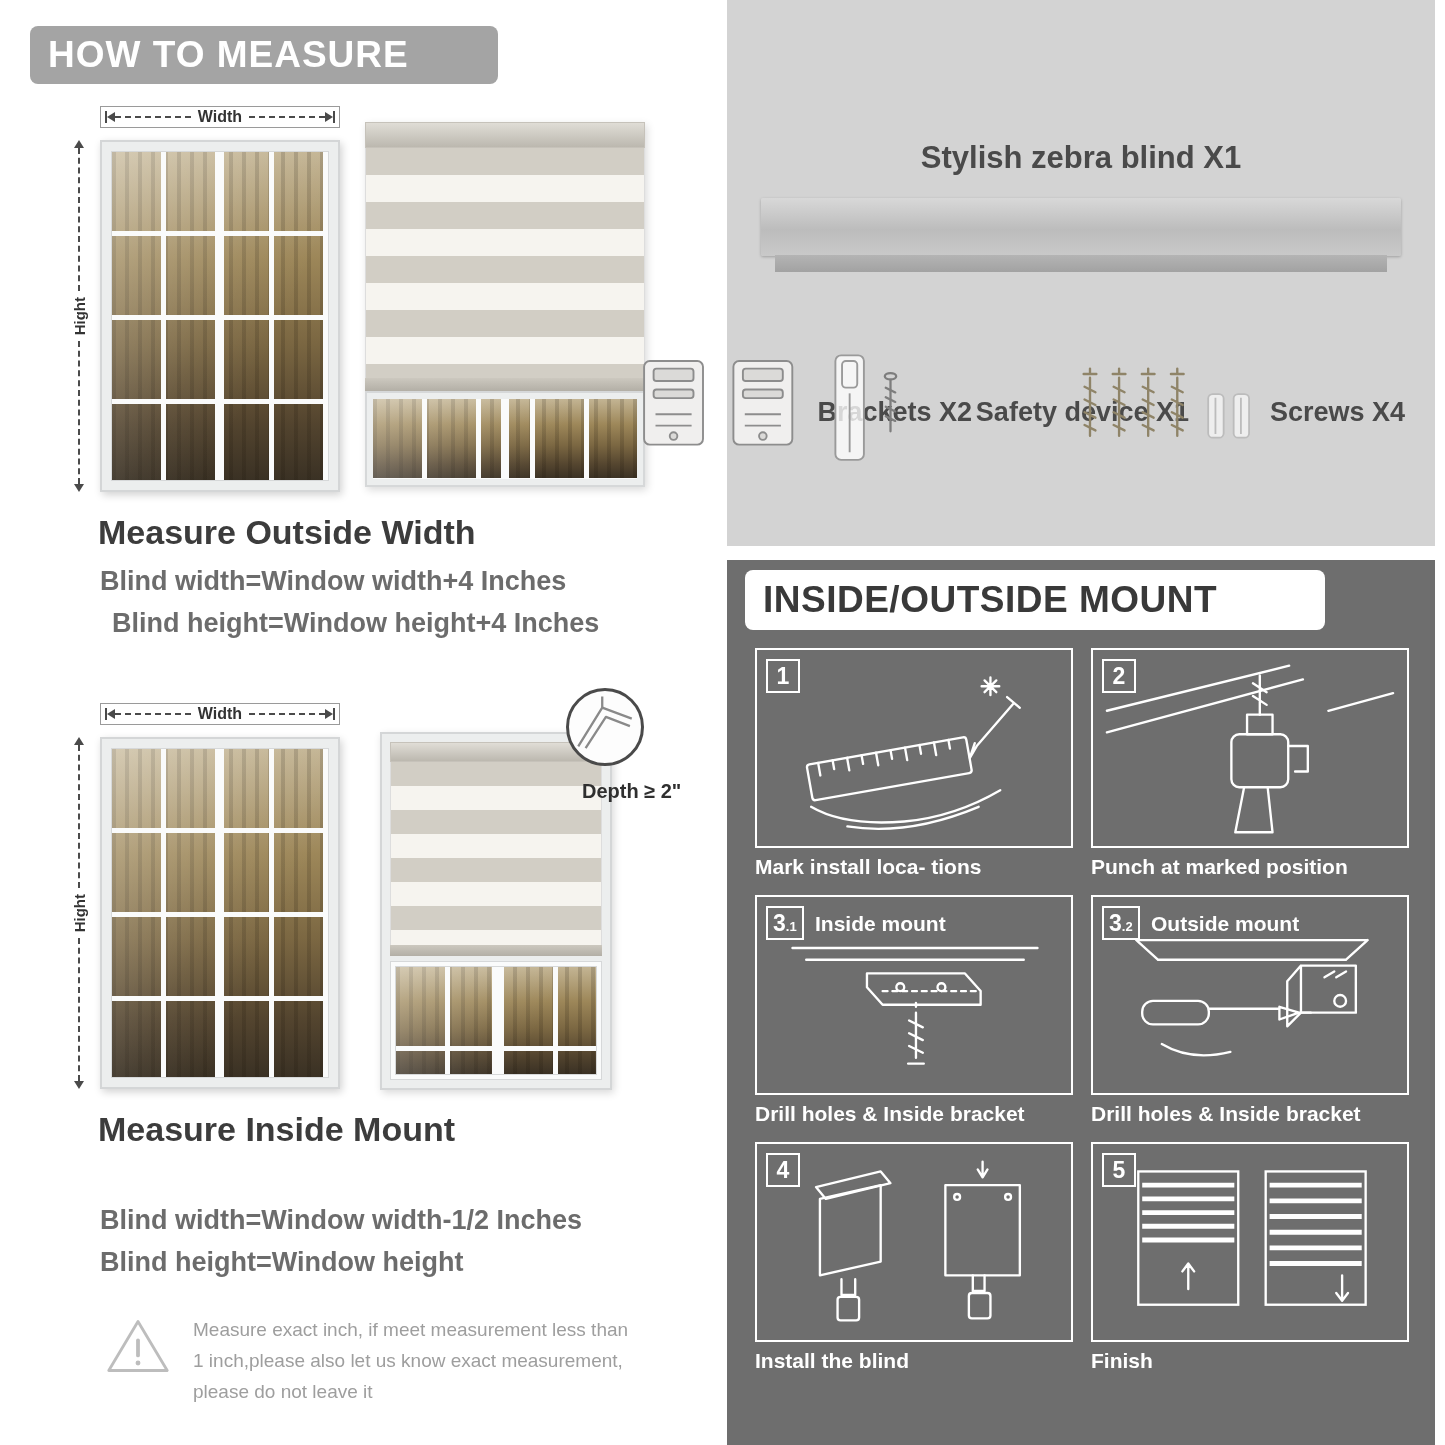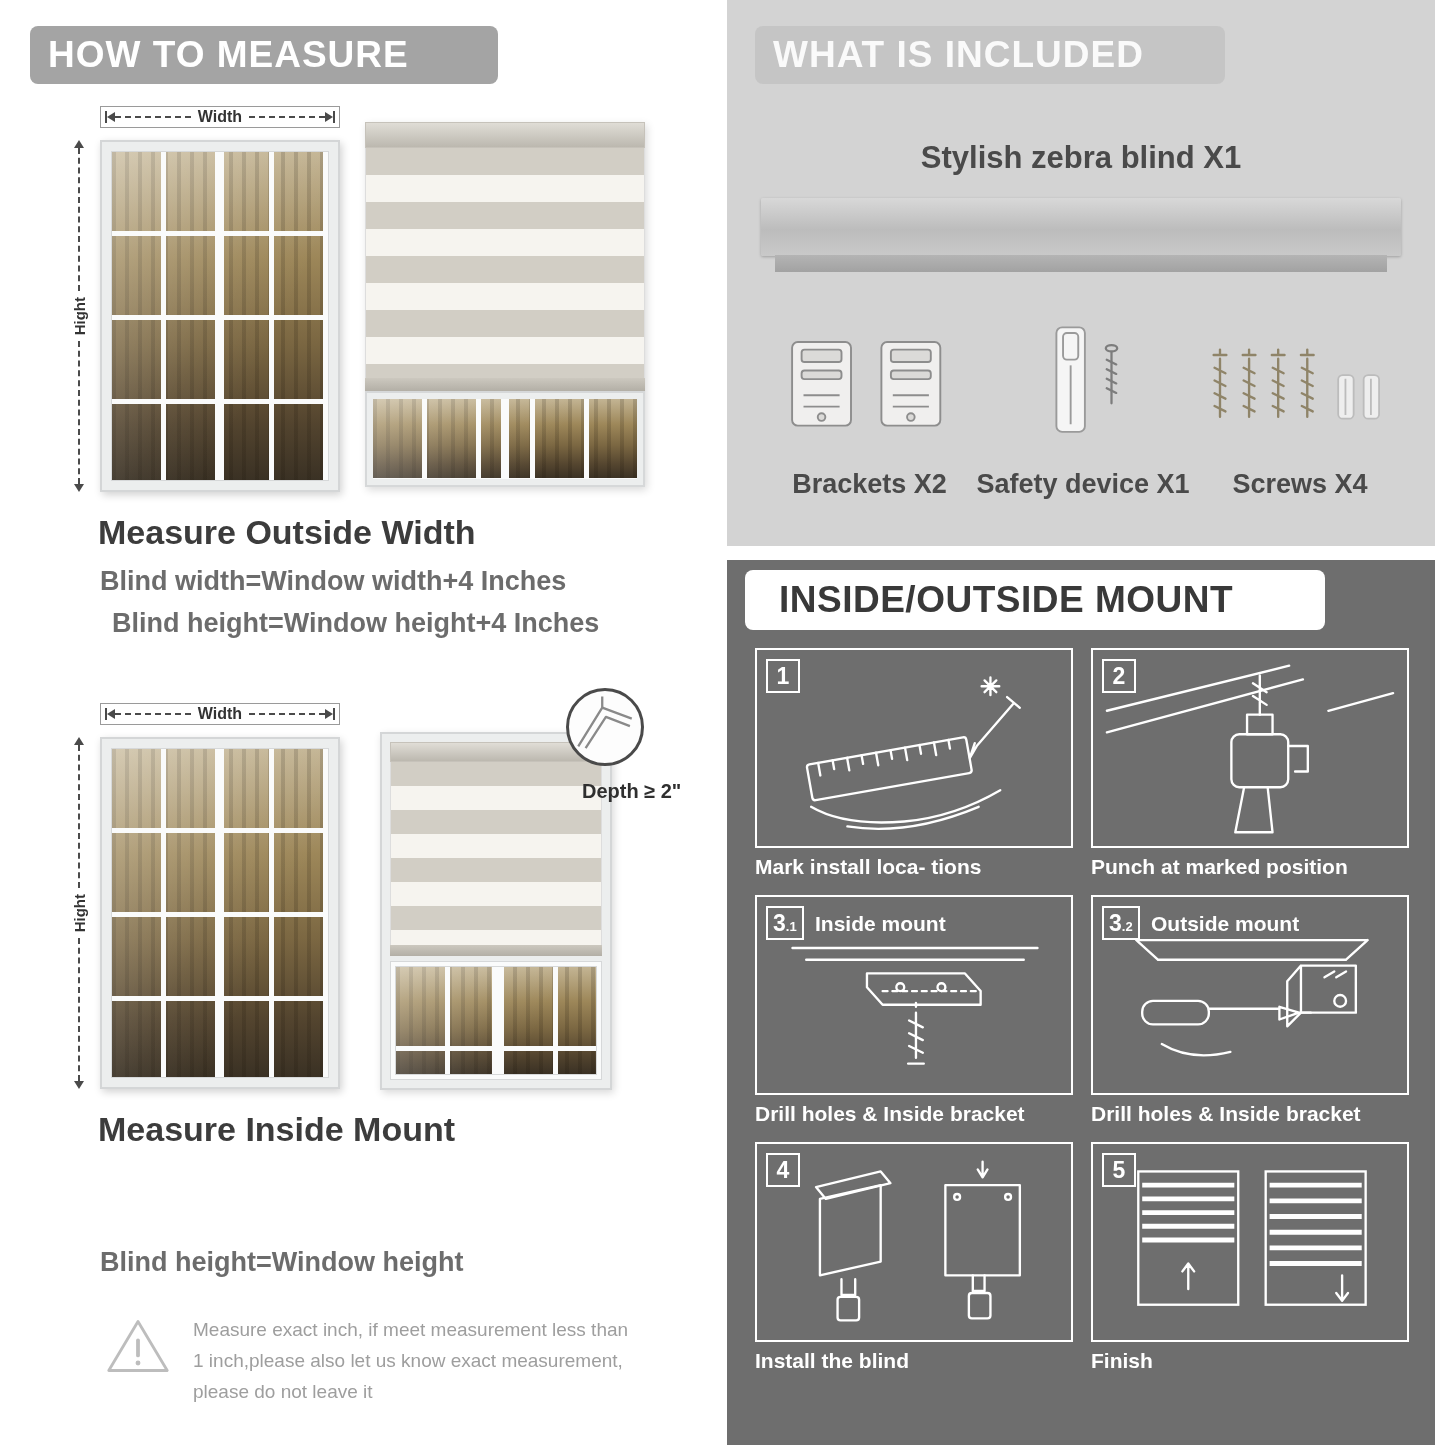--- a/index.html
+++ b/index.html
@@ -76,32 +76,32 @@
   
   #included { position:absolute; left:727px; top:0; width:708px; height:546px; background:#d3d3d3; }
   #included-banner { position:absolute; left:28px; top:26px; width:470px; height:58px; background:#c5c5c5;
     border-radius:8px; display:flex; align-items:center; padding-left:18px; }
   #included-banner span { color:#fafafa; font-weight:700; font-size:37px; letter-spacing:1px; }
   #product-title { position:absolute; left:0; top:140px; width:100%; text-align:center; font-size:31px; font-weight:700; color:#4a4a4a; }
   #headrail { position:absolute; left:34px; top:198px; width:640px; height:58px;
     background:linear-gradient(180deg,#d8d8d8 0%,#bcbcbc 55%,#c9c9c9 100%); border-radius:2px; box-shadow:0 1px 3px rgba(0,0,0,0.25); }
   #headrail-lip { position:absolute; left:48px; top:255px; width:612px; height:17px;
     background:linear-gradient(180deg,#b4b4b4,#a2a2a2); }
-  .pack-item { position:absolute; top:318px; height:182px; display:flex; flex-direction:column; align-items:center; justify-content:flex-end; }
+  .pack-item { position:absolute; top:318px; height:182px; display:flex; flex-direction:row; align-items:center; justify-content:flex-end; }
   #item-brackets { left:40px;  width:205px; }
   #item-safety   { left:250px; width:212px;gap:19px; }
   #item-screws   { left:468px; width:210px; }
   .pack-item .art { flex:1; display:flex; align-items:center; justify-content:center; }
   .pack-label { font-size:27px; font-weight:700; color:#4a4a4a; margin-top:6px; white-space:nowrap; }
 
   
   #mount { position:absolute; left:727px; top:560px; width:708px; height:885px; background:#6e6e6e; }
   #mount-banner { position:absolute; left:18px; top:10px; width:580px; height:60px; background:#ffffff;
     border-radius:8px; display:flex; align-items:center; padding-left:18px; }
-  #mount-banner span { color:#393939; font-weight:700; font-size:37px; letter-spacing:0.5px;margin-left:16px; }
+  #mount-banner span { color:#393939; font-weight:700; font-size:37px; letter-spacing:0.5px; }
   #steps { position:absolute; left:28px; top:88px; width:654px; display:grid; grid-template-columns:1fr 1fr;
     column-gap:18px; row-gap:16px; }
   .cell { position:relative; height:200px; border:2px solid #ffffff; }
   .cell svg { position:absolute; inset:0; width:100%; height:100%; }
   .badge { position:absolute; left:9px; top:9px; min-width:34px; height:34px; border:2px solid #fff;
     display:flex; align-items:center; justify-content:center; padding:0 5px; color:#fff; font-weight:700; }
   .badge-num { font-size:23px; }
   .badge-sub { font-size:13px; align-self:flex-end; margin-bottom:4px; }
   .inner-label { position:absolute; left:58px; top:15px; color:#fff; font-weight:700; font-size:21px; }
   .caption { margin-top:7px; color:#fff; font-weight:700; font-size:21px; white-space:nowrap; }
@@ -186,35 +186,33 @@
       <g stroke="#8a8a8a" stroke-width="2.5" fill="none" stroke-linejoin="round">
         <path d="M10 60 L36 18 L68 30"></path>
         <path d="M18 62 L40 28 L66 38"></path>
         <path d="M36 18 L36 6"></path>
       </g>
     </svg>
   </div>
   <div id="depth-label">Depth ≥ 2"</div>
 
   <div class="sec-title" id="title-inside">Measure Inside Mount</div>
+  <div class="formula" id="fi2">Blind width=Window width-1/2 Inches</div>
   <div class="formula" id="fi3">Blind height=Window height</div>
 
   <div id="warning">
     <svg width="66" height="62" viewBox="0 0 70 64">
       <path d="M35 6 L66 58 L4 58 Z" fill="none" stroke="#bdbdbd" stroke-width="3" stroke-linejoin="round"></path>
       <path d="M35 26 L35 42" stroke="#bdbdbd" stroke-width="4" stroke-linecap="round"></path>
       <circle cx="35" cy="50" r="2.6" fill="#bdbdbd"></circle>
     </svg>
     <p>Measure exact inch, if meet measurement less than 1 inch,please also let us know exact measurement, please do not leave it</p>
   </div>
 
   <div id="included">
-    <div id="included-banner">
-      <span>WHAT IS INCLUDED</span>
-    </div>
     <div id="product-title">Stylish zebra blind X1</div>
     <div id="headrail"></div>
     <div id="headrail-lip"></div>
 
     <div class="pack-item" id="item-brackets">
       <div class="art">
         <svg width="190" height="125" viewBox="0 0 200 130">
           <g stroke="#8d8d8d" stroke-width="2">
             <rect x="18" y="14" width="62" height="88" rx="6" fill="#f0efee"></rect>
             <rect x="28" y="22" width="42" height="13" rx="3" fill="#dbdad8"></rect>

